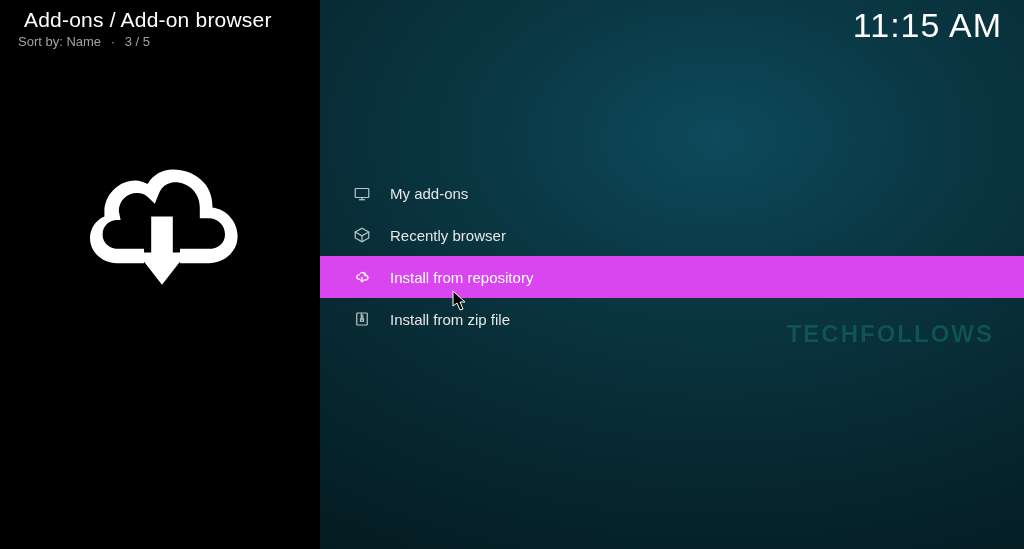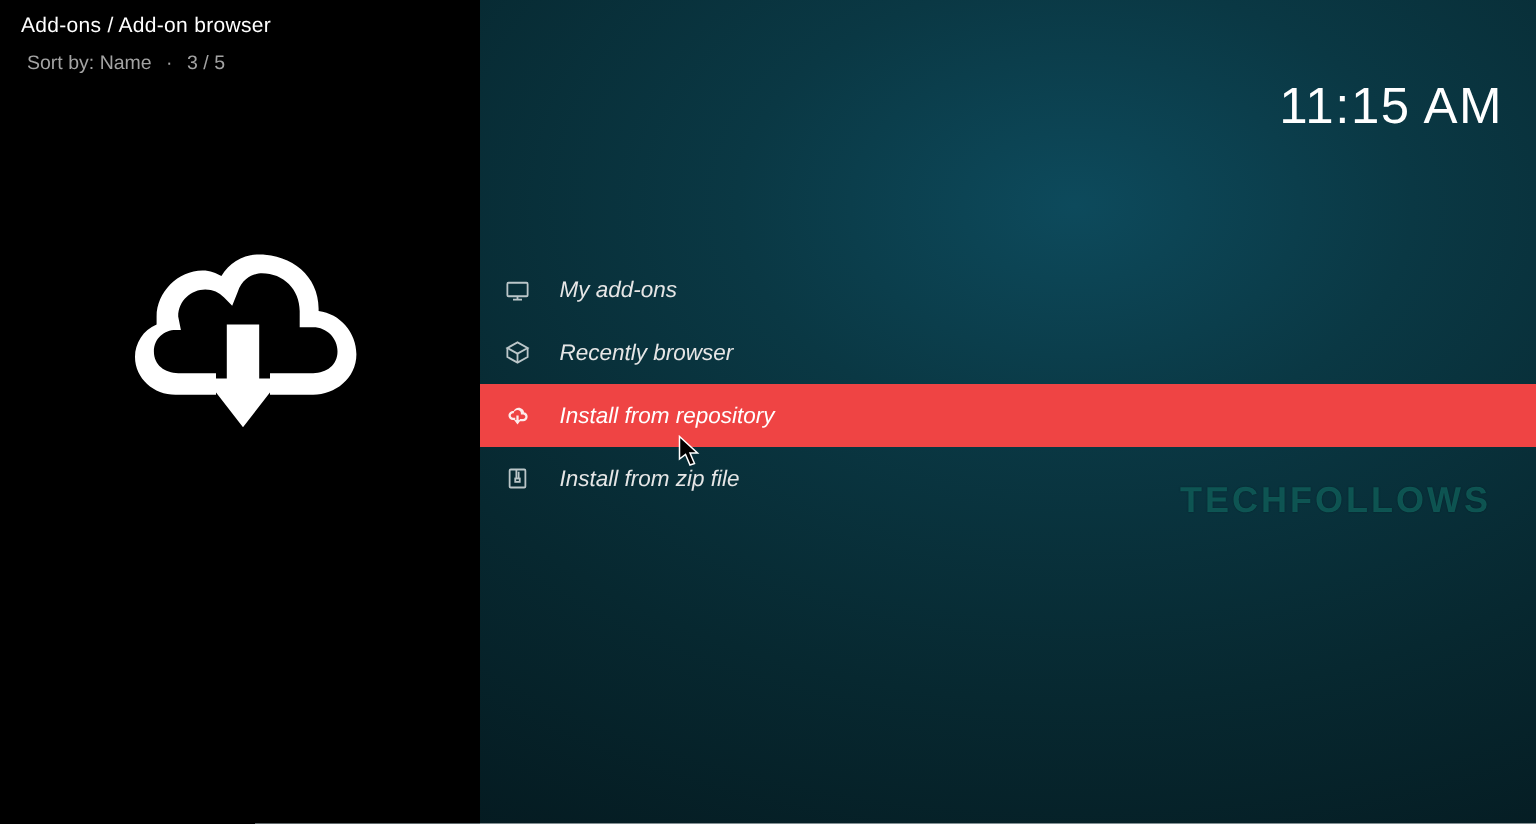--- a/index.html
+++ b/index.html
@@ -11,22 +11,22 @@
   }
   
   .sidebar {
     position: absolute;
     left: 0; top: 0;
     width: 320px; height: 549px;
     background: #000;
   }
   .breadcrumb {
     position: absolute;
-    top: 8px; left: 14px;
-    font-size: 14px;
+    top: 8px; left: 24px;
+    font-size: 21px;
     font-weight: 300;
     color: #fff;
     letter-spacing: 0.2px;
   }
   .sortline {
     position: absolute;
     top: 34px; left: 18px;
     font-size: 13px;
     color: #a3a3a3;
     font-weight: 300;
@@ -39,49 +39,47 @@
   }
   .sidebar-icon svg { width: 100%; height: 100%; }
   
   .clock {
     position: absolute;
     top: 6px; right: 22px;
     font-size: 34px;
     font-weight: 300;
     color: #fff;
     letter-spacing: 1px;
-    margin-top: 46px;
   }
   
   .menu {
     position: absolute;
     left: 320px; top: 172px;
     width: 704px;
   }
   .menu-item {
     display: flex;
     align-items: center;
     height: 42px;
-    padding-left: 11px;
+    padding-left: 28px;
     font-size: 15px;
     color: #e6e6e6;
     cursor: pointer;
-    font-style: italic;
   }
   .menu-item .micon {
     width: 28px;
     display: flex;
     align-items: center;
     justify-content: center;
     margin-right: 14px;
     opacity: 0.9;
   }
   .menu-item .micon svg { width: 18px; height: 18px; stroke: #cfd7d9; fill: none; }
   .menu-item.selected {
-    background: #ef4444;
+    background: #d946ef;
   }
   .menu-item.selected .micon svg { stroke: #fff; fill: #fff; }
   .menu-item.selected span { color: #fff; }
   
   .cursor {
     position: absolute;
     left: 452px; top: 290px;
     width: 16px; height: 22px;
     pointer-events: none;
   }

